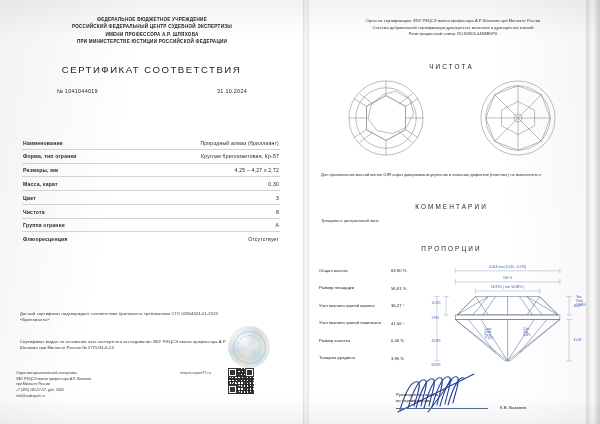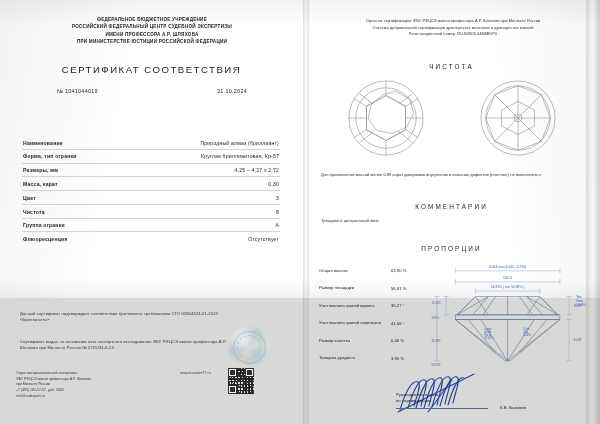--- a/index.html
+++ b/index.html
@@ -3,21 +3,21 @@
 <meta charset="utf-8">
 <style>
   html,body{margin:0;padding:0;}
   body{
     width:600px;height:424px;overflow:hidden;
     background:#d8d8d6;
     font-family:"Liberation Sans","DejaVu Sans",sans-serif;
     color:#2a2a2a;
   }
   .sheet{
-    position:absolute;top:0;left:0;width:600px;height:298px;
+    position:absolute;top:0;left:0;width:600px;height:424px;
     background:#ffffff;
     background-image:
       linear-gradient(100deg, rgba(0,0,0,0.05) 0%, rgba(255,255,255,0) 22%),
       linear-gradient(265deg, rgba(0,0,0,0.045) 0%, rgba(255,255,255,0) 18%),
       linear-gradient(180deg, rgba(0,0,0,0.05) 0%, rgba(255,255,255,0) 9%),
       linear-gradient(0deg, rgba(0,0,0,0.05) 0%, rgba(255,255,255,0) 7%);
   }
   
   .fold{
     position:absolute;top:0;left:303px;width:6px;height:424px;

